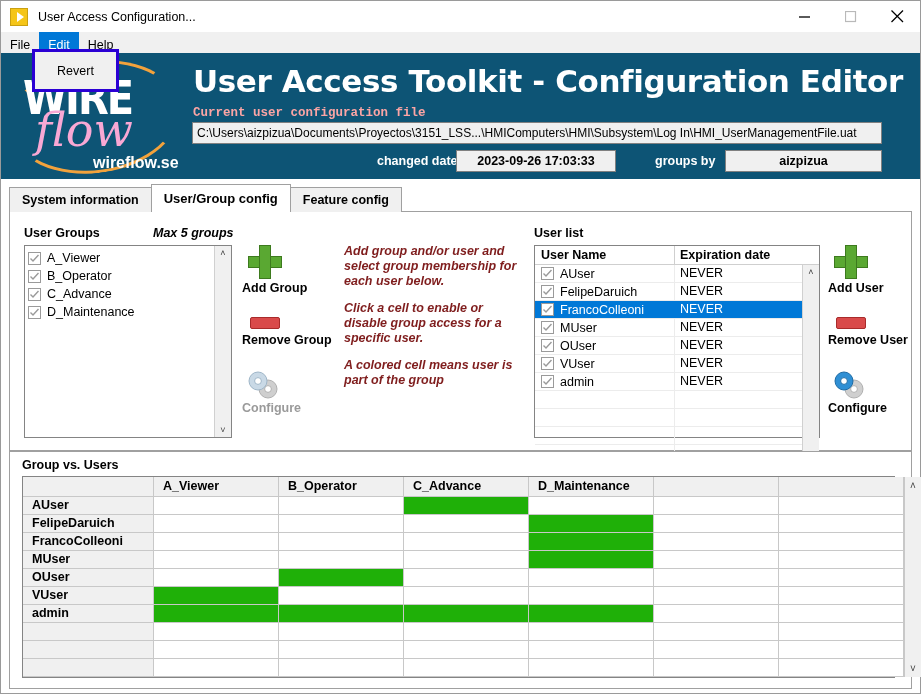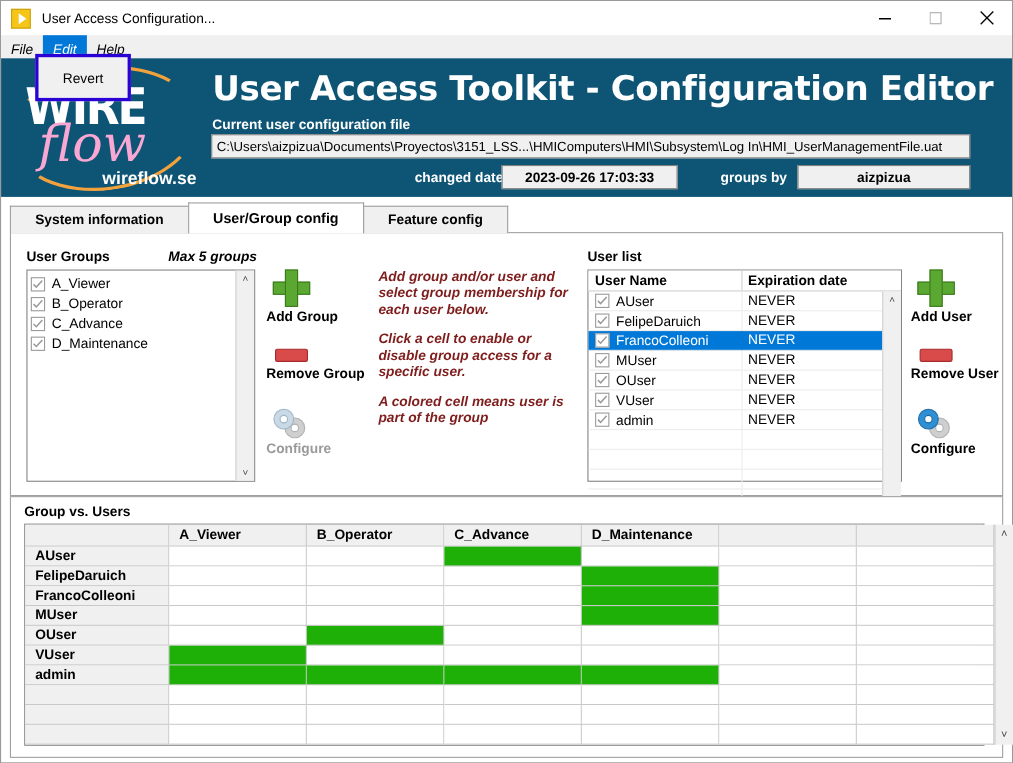--- a/index.html
+++ b/index.html
@@ -47,21 +47,21 @@
   .win-btn svg { display: block; }
 
   
   .menubar {
     position: absolute; left: 0; top: 31px;
     width: 919px; height: 21px;
     background: #f0f0f0;
     display: flex; align-items: center;
     font-size: 12.5px; color: #000;
   }
-  .menu-item { padding: 5px 9px; height: 21px; line-height: 17px; font-style: italic; }
+  .menu-item { padding: 5px 9px; height: 21px; line-height: 17px; }
   .menu-item.active { background: #0078d7; color: #ffffff; }
 
   
   .dropdown {
     position: absolute; left: 31px; top: 48px;
     width: 87px; height: 43px;
     background: #f0f0f0;
     border: 3px solid #2b00d4;
     z-index: 40;
     display: flex; align-items: center; justify-content: center;
@@ -98,21 +98,21 @@
   .logo .sw1 { left: 4px; top: 6px; width: 172px; height: 112px; border-color: #f2a23c transparent #f2a23c transparent; transform: rotate(-8deg); }
 
   .banner-title {
     position: absolute; left: 192px; top: 10px;
     font-size: 31px; font-weight: bold; color: #ffffff;
     font-family: "DejaVu Sans", sans-serif;
     letter-spacing: -0.4px;
   }
   .banner-sublabel {
     position: absolute; left: 192px; top: 53px;
-    font-size: 12.5px; font-weight: bold; color: #ffffff;
+    font-size: 12.5px; font-weight: bold; color: #fca5a5; font-family: Liberation Mono, monospace;
   }
   .path-field {
     position: absolute; left: 191px; top: 69px;
     width: 690px; height: 22px;
     background: #f0f0f0; border: 1px solid #808080;
     font-size: 12px; color: #000;
     padding: 3px 4px; white-space: nowrap; overflow: hidden;
   }
   .meta-row { position: absolute; left: 191px; top: 97px; width: 690px; height: 22px; }
   .meta-label {
@@ -131,21 +131,21 @@
   .cb-value { left: 533px; width: 157px; }
 
   
   .tabstrip {
     position: absolute; left: 8px; top: 185px;
     width: 903px; height: 26px;
     display: flex; align-items: flex-end;
     z-index: 5;
   }
   .tab {
-    height: 25px; padding: 0 22px;
+    height: 25px; padding: 0 12px;
     background: #f0f0f0; border: 1px solid #a0a0a0; border-bottom: none;
     font-size: 12.5px; font-weight: bold; color: #000;
     display: flex; align-items: center;
     margin-right: -1px;
   }
   .tab.active {
     background: #ffffff; height: 28px; font-size: 13px;
     border-color: #a0a0a0; position: relative; z-index: 6;
   }
 

